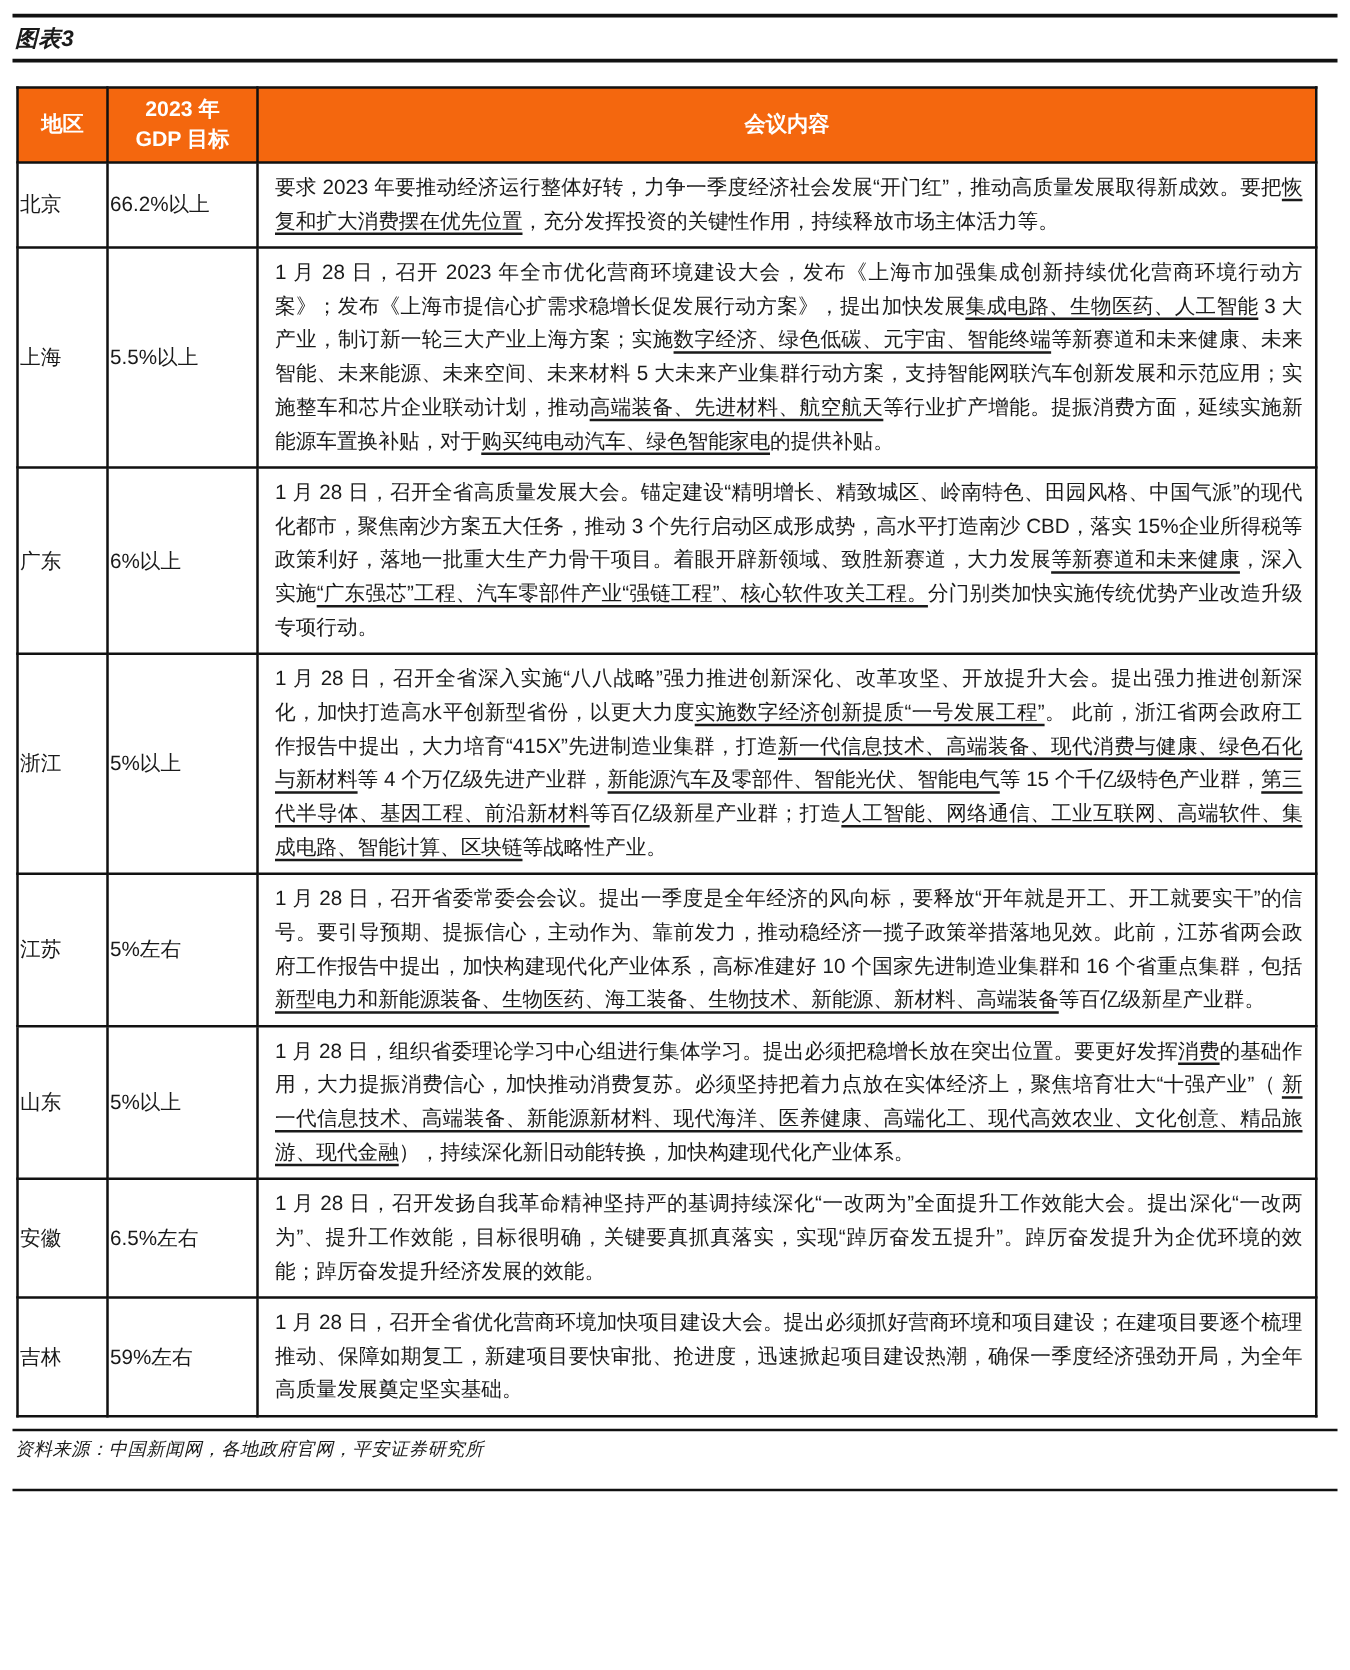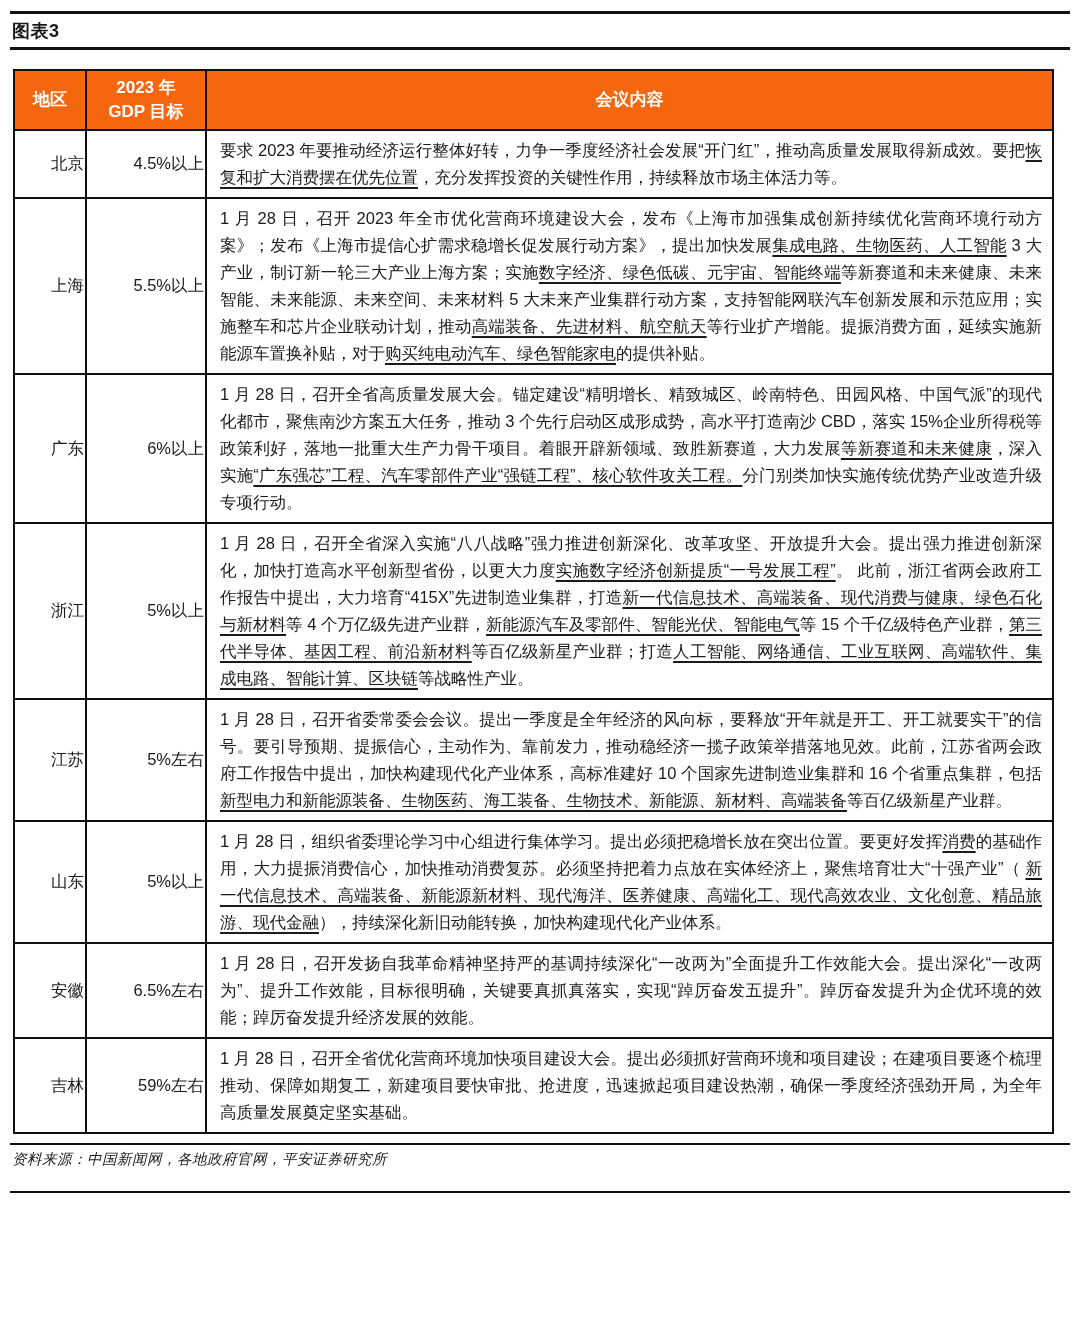--- a/index.html
+++ b/index.html
@@ -8,42 +8,42 @@
     font-family:"Liberation Sans","DejaVu Sans",sans-serif;
     color:#1a1a1a;
     -webkit-font-smoothing:antialiased;
   }
   .page{width:1060px;margin:0 auto;padding-top:11px;}
   .rule{background:#111;height:3px;width:100%;}
   .rule.thin{height:2px;}
   .title-row{
     display:flex;align-items:center;
     padding:5px 2px 4px 2px;
-    font-weight:bold;font-size:18px;letter-spacing:.5px;
+    font-weight:bold;font-size:18px;letter-spacing:.5px;font-style:italic;
   }
   .fig-label{margin-right:52px;white-space:nowrap;}
   .fig-title{white-space:nowrap;}
   .table-wrap{margin-top:19px;margin-left:3px;margin-right:16px;}
   table{
     border-collapse:collapse;
     width:100%;table-layout:fixed;
   }
   th,td{border:2px solid #111;}
   thead th{
     background:#F4670E;
     color:#ffffff;font-weight:bold;font-size:17px;
     text-align:center;vertical-align:middle;
     height:56px;line-height:24px;
   }
   th.prewrap{white-space:pre-line;}
   col.c-region{width:72px;}
   col.c-target{width:120px;}
   col.c-content{width:auto;}
   td.region-cell,td.target-cell{
-    text-align:right;vertical-align:middle;
+    text-align:left;vertical-align:middle;
     font-size:16.5px;white-space:nowrap;
   }
   td.content-cell{
     font-size:16.5px;line-height:27px;
     text-align:justify;
     padding:6px 10px 6px 13px;
     vertical-align:middle;
     border-radius:13px;
   }
   td.content-cell .u{
@@ -78,21 +78,21 @@
         <tr>
           <th>地区</th>
           <th class="prewrap">2023 年
 GDP 目标</th>
           <th>会议内容</th>
         </tr>
       </thead>
       <tbody id="tbody">
           <tr>
             <td class="region-cell">北京</td>
-            <td class="target-cell">4.5%以上</td>
+            <td class="target-cell">66.2%以上</td>
             <td class="content-cell"><span>要求 2023 年要推动经济运行整体好转，力争一季度经济社会发展“开门红”，推动高质量发展取得新成效。要把</span><span class="u">恢复和扩大消费摆在优先位置</span><span>，充分发挥投资的关键性作用，持续释放市场主体活力等。</span></td>
           </tr>
           <tr>
             <td class="region-cell">上海</td>
             <td class="target-cell">5.5%以上</td>
             <td class="content-cell"><span>1 月 28 日，召开 2023 年全市优化营商环境建设大会，发布《上海市加强集成创新持续优化营商环境行动方案》；发布《上海市提信心扩需求稳增长促发展行动方案》，提出加快发展</span><span class="u">集成电路、生物医药、人工智能</span><span> 3 大产业，制订新一轮三大产业上海方案；实施</span><span class="u">数字经济、绿色低碳、元宇宙、智能终端</span><span>等新赛道和未来健康、未来智能、未来能源、未来空间、未来材料 5 大未来产业集群行动方案，支持智能网联汽车创新发展和示范应用；实施整车和芯片企业联动计划，推动</span><span class="u">高端装备、先进材料、航空航天</span><span>等行业扩产增能。提振消费方面，延续实施新能源车置换补贴，对于</span><span class="u">购买纯电动汽车、绿色智能家电</span><span>的提供补贴。</span></td>
           </tr>
           <tr>
             <td class="region-cell">广东</td>
             <td class="target-cell">6%以上</td>

